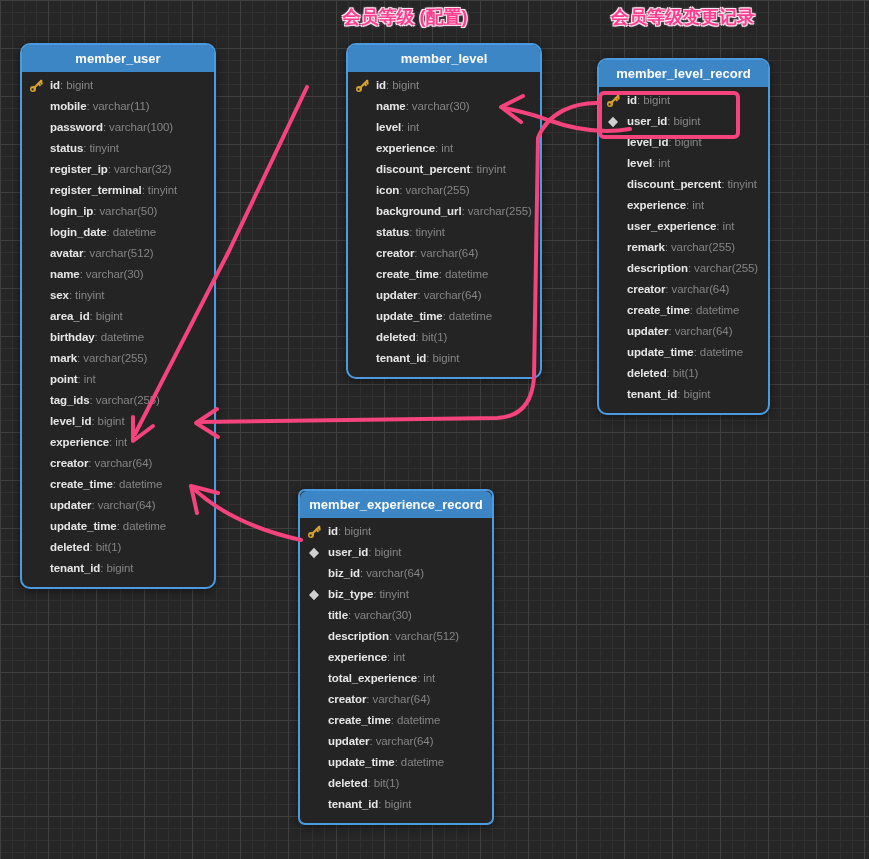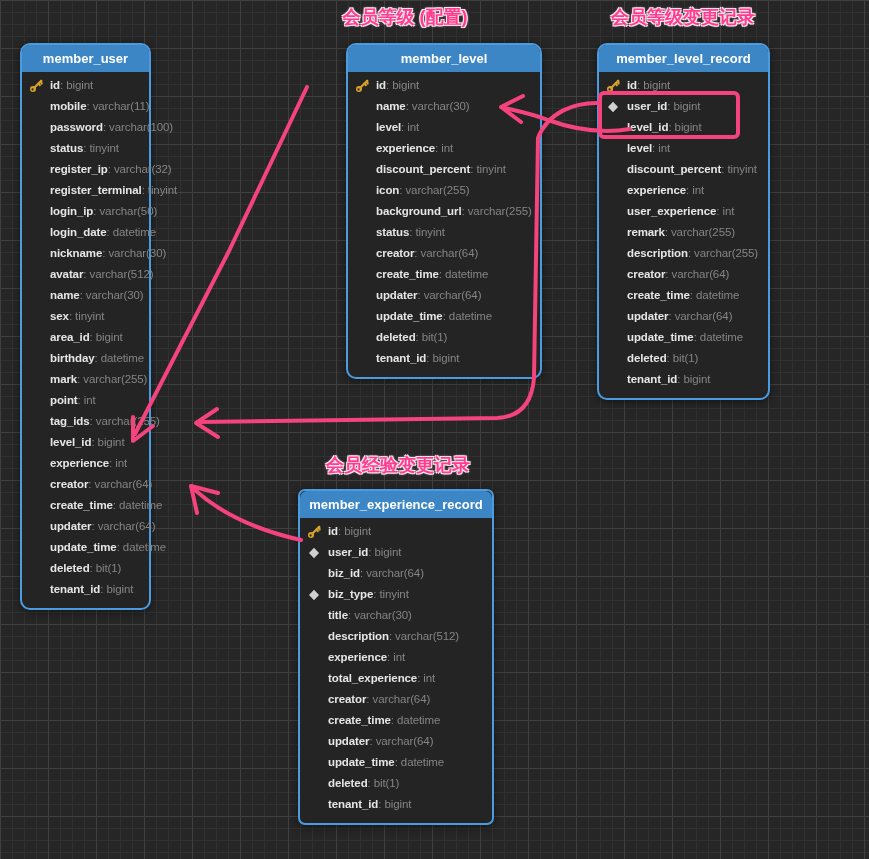--- a/index.html
+++ b/index.html
@@ -64,40 +64,39 @@
        0 0 3px #ffffff;
   }
   svg.ink-overlay{position:absolute;left:0;top:0;z-index:5;pointer-events:none;}
   .ink{stroke:#f5437e;stroke-width:4;fill:none;stroke-linecap:round;stroke-linejoin:round;}
 </style>
 </head>
 <body>
 
 <div class="canvas">
 
-<div class="table-card" style="left: 20px; top: 43px; width: 131px;">
+<div class="table-card" style="left: 20px; top: 43px; width: 196px;">
       <div class="table-header">member_user</div>
       <div class="table-body">
         <div class="field-row"><svg viewBox="0 0 14 14" class="row-icon">
             <circle cx="4" cy="10" r="3" fill="#d9a32b"></circle>
             <circle cx="3.6" cy="10.4" r="1.1" fill="#262626"></circle>
             <g stroke="#d9a32b" stroke-width="2.1" stroke-linecap="round">
               <line x1="6" y1="8" x2="12.2" y2="1.8"></line>
               <line x1="12.2" y1="1.8" x2="12.6" y2="4.6"></line>
               <line x1="9.8" y1="4.2" x2="10.8" y2="6.2"></line>
             </g>
           </svg><span class="field-name">id</span><span class="field-type">: bigint</span></div>
         <div class="field-row"><span class="field-name">mobile</span><span class="field-type">: varchar(11)</span></div>
         <div class="field-row"><span class="field-name">password</span><span class="field-type">: varchar(100)</span></div>
         <div class="field-row"><span class="field-name">status</span><span class="field-type">: tinyint</span></div>
         <div class="field-row"><span class="field-name">register_ip</span><span class="field-type">: varchar(32)</span></div>
         <div class="field-row"><span class="field-name">register_terminal</span><span class="field-type">: tinyint</span></div>
         <div class="field-row"><span class="field-name">login_ip</span><span class="field-type">: varchar(50)</span></div>
         <div class="field-row"><span class="field-name">login_date</span><span class="field-type">: datetime</span></div>
-        <div class="field-row"><span class="field-name">nickname</span><span class="field-type">: varchar(30)</span></div>
         <div class="field-row"><span class="field-name">avatar</span><span class="field-type">: varchar(512)</span></div>
         <div class="field-row"><span class="field-name">name</span><span class="field-type">: varchar(30)</span></div>
         <div class="field-row"><span class="field-name">sex</span><span class="field-type">: tinyint</span></div>
         <div class="field-row"><span class="field-name">area_id</span><span class="field-type">: bigint</span></div>
         <div class="field-row"><span class="field-name">birthday</span><span class="field-type">: datetime</span></div>
         <div class="field-row"><span class="field-name">mark</span><span class="field-type">: varchar(255)</span></div>
         <div class="field-row"><span class="field-name">point</span><span class="field-type">: int</span></div>
         <div class="field-row"><span class="field-name">tag_ids</span><span class="field-type">: varchar(255)</span></div>
         <div class="field-row"><span class="field-name">level_id</span><span class="field-type">: bigint</span></div>
         <div class="field-row"><span class="field-name">experience</span><span class="field-type">: int</span></div>
@@ -129,21 +128,21 @@
         <div class="field-row"><span class="field-name">background_url</span><span class="field-type">: varchar(255)</span></div>
         <div class="field-row"><span class="field-name">status</span><span class="field-type">: tinyint</span></div>
         <div class="field-row"><span class="field-name">creator</span><span class="field-type">: varchar(64)</span></div>
         <div class="field-row"><span class="field-name">create_time</span><span class="field-type">: datetime</span></div>
         <div class="field-row"><span class="field-name">updater</span><span class="field-type">: varchar(64)</span></div>
         <div class="field-row"><span class="field-name">update_time</span><span class="field-type">: datetime</span></div>
         <div class="field-row"><span class="field-name">deleted</span><span class="field-type">: bit(1)</span></div>
         <div class="field-row"><span class="field-name">tenant_id</span><span class="field-type">: bigint</span></div>
       </div>
     </div>
-    <div class="table-card" style="left: 597px; top: 43px; width: 173px;">
+    <div class="table-card" style="left: 597px; top: 58px; width: 173px;">
       <div class="table-header">member_level_record</div>
       <div class="table-body">
         <div class="field-row"><svg viewBox="0 0 14 14" class="row-icon">
             <circle cx="4" cy="10" r="3" fill="#d9a32b"></circle>
             <circle cx="3.6" cy="10.4" r="1.1" fill="#262626"></circle>
             <g stroke="#d9a32b" stroke-width="2.1" stroke-linecap="round">
               <line x1="6" y1="8" x2="12.2" y2="1.8"></line>
               <line x1="12.2" y1="1.8" x2="12.6" y2="4.6"></line>
               <line x1="9.8" y1="4.2" x2="10.8" y2="6.2"></line>
             </g>
@@ -192,21 +191,20 @@
         <div class="field-row"><span class="field-name">creator</span><span class="field-type">: varchar(64)</span></div>
         <div class="field-row"><span class="field-name">create_time</span><span class="field-type">: datetime</span></div>
         <div class="field-row"><span class="field-name">updater</span><span class="field-type">: varchar(64)</span></div>
         <div class="field-row"><span class="field-name">update_time</span><span class="field-type">: datetime</span></div>
         <div class="field-row"><span class="field-name">deleted</span><span class="field-type">: bit(1)</span></div>
         <div class="field-row"><span class="field-name">tenant_id</span><span class="field-type">: bigint</span></div>
       </div>
     </div>
     <div class="ann-title" style="left: 405px; top: 17px;">会员等级 (配置)</div>
     <div class="ann-title" style="left: 683px; top: 17px;">会员等级变更记录</div>
-    <div class="ann-title" style="left: 398px; top: 465px;">会员经验变更记录</div>
     <svg class="ink-overlay" width="869" height="859" viewBox="0 0 869 859">
 
     <g>
       <path class="ink" d="M307 87 L229 251 L135 434"></path>
       <path class="ink" d="M133 417 L133 441 L153 426"></path>
     </g>
 
     <g>
       <path class="ink" d="M600 103 C575 102 548 112 538 138 L534 378 C532 403 520 417 497 418 L198 422"></path>
       <path class="ink" d="M217 409 L196 423 L218 437"></path>

